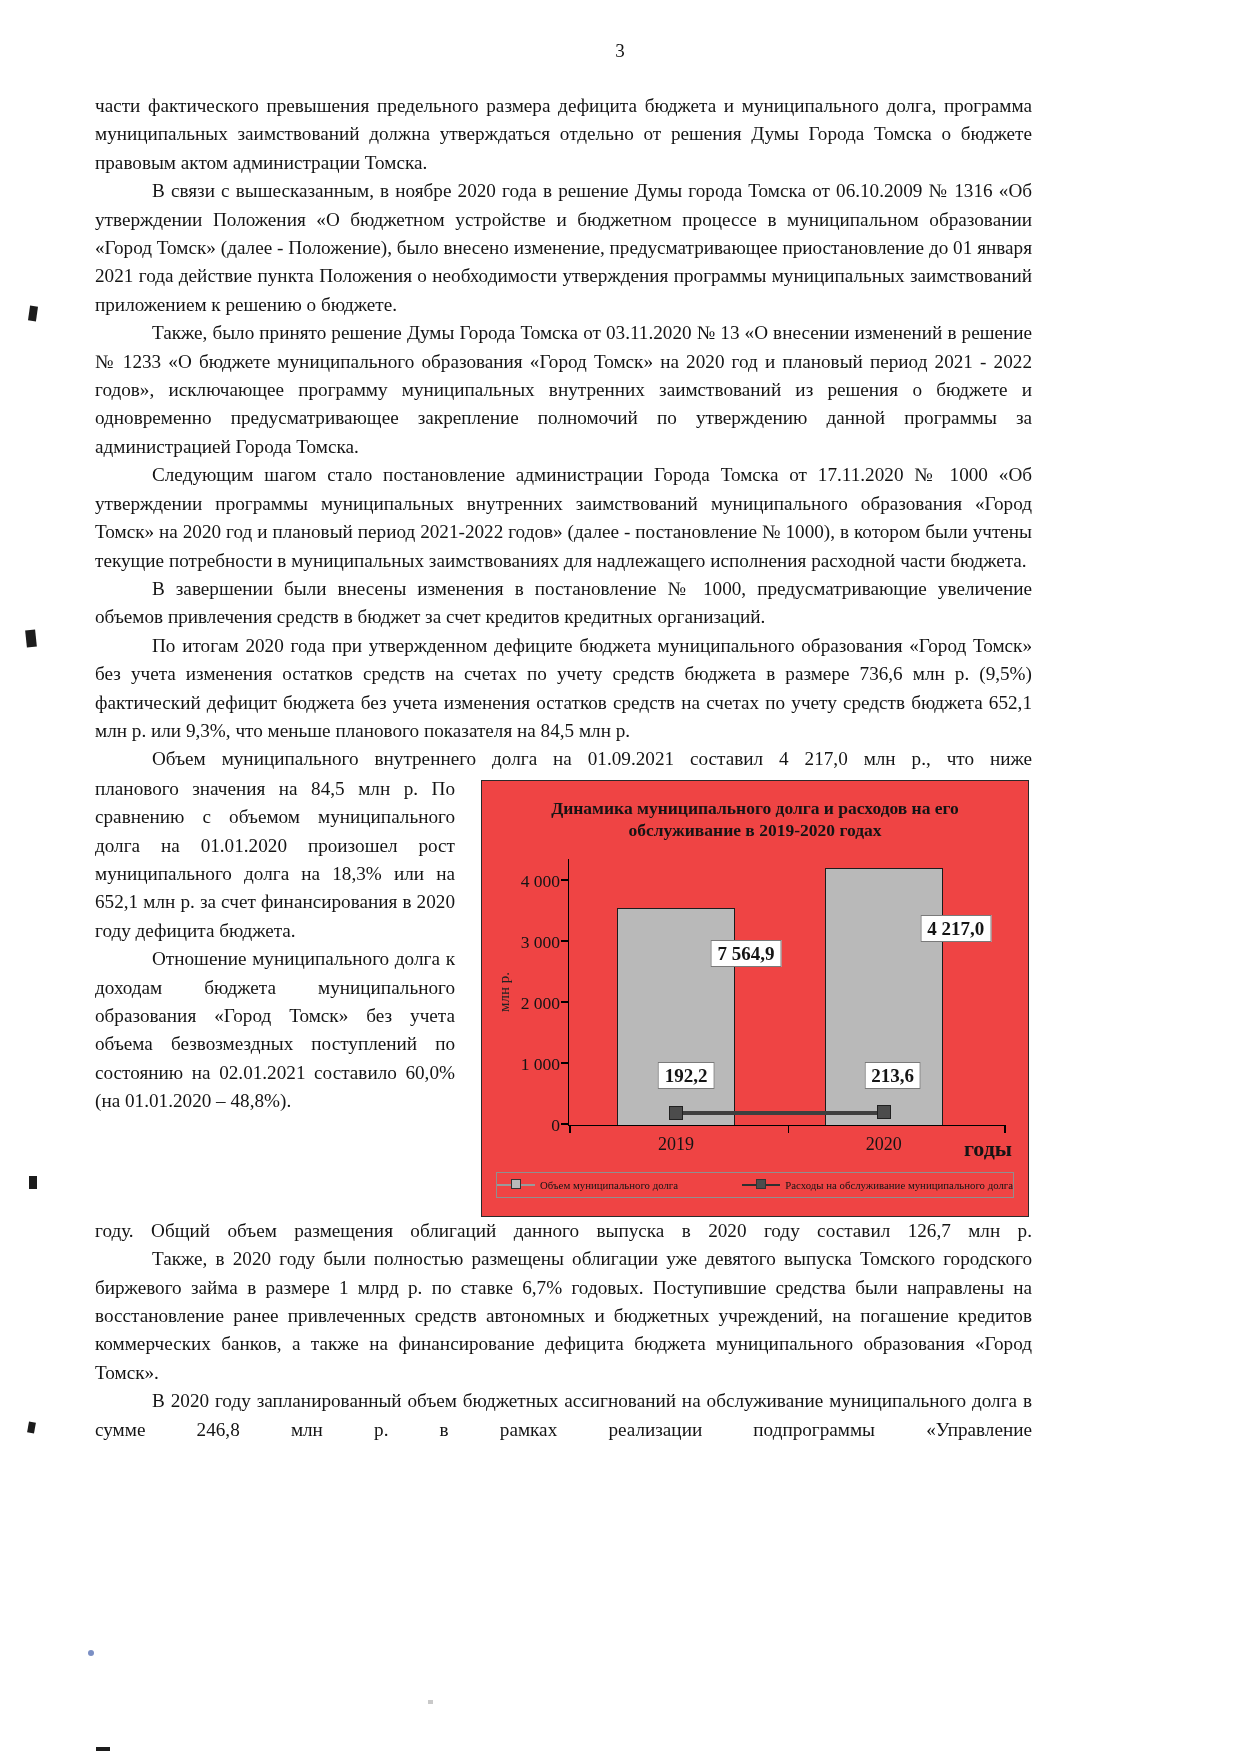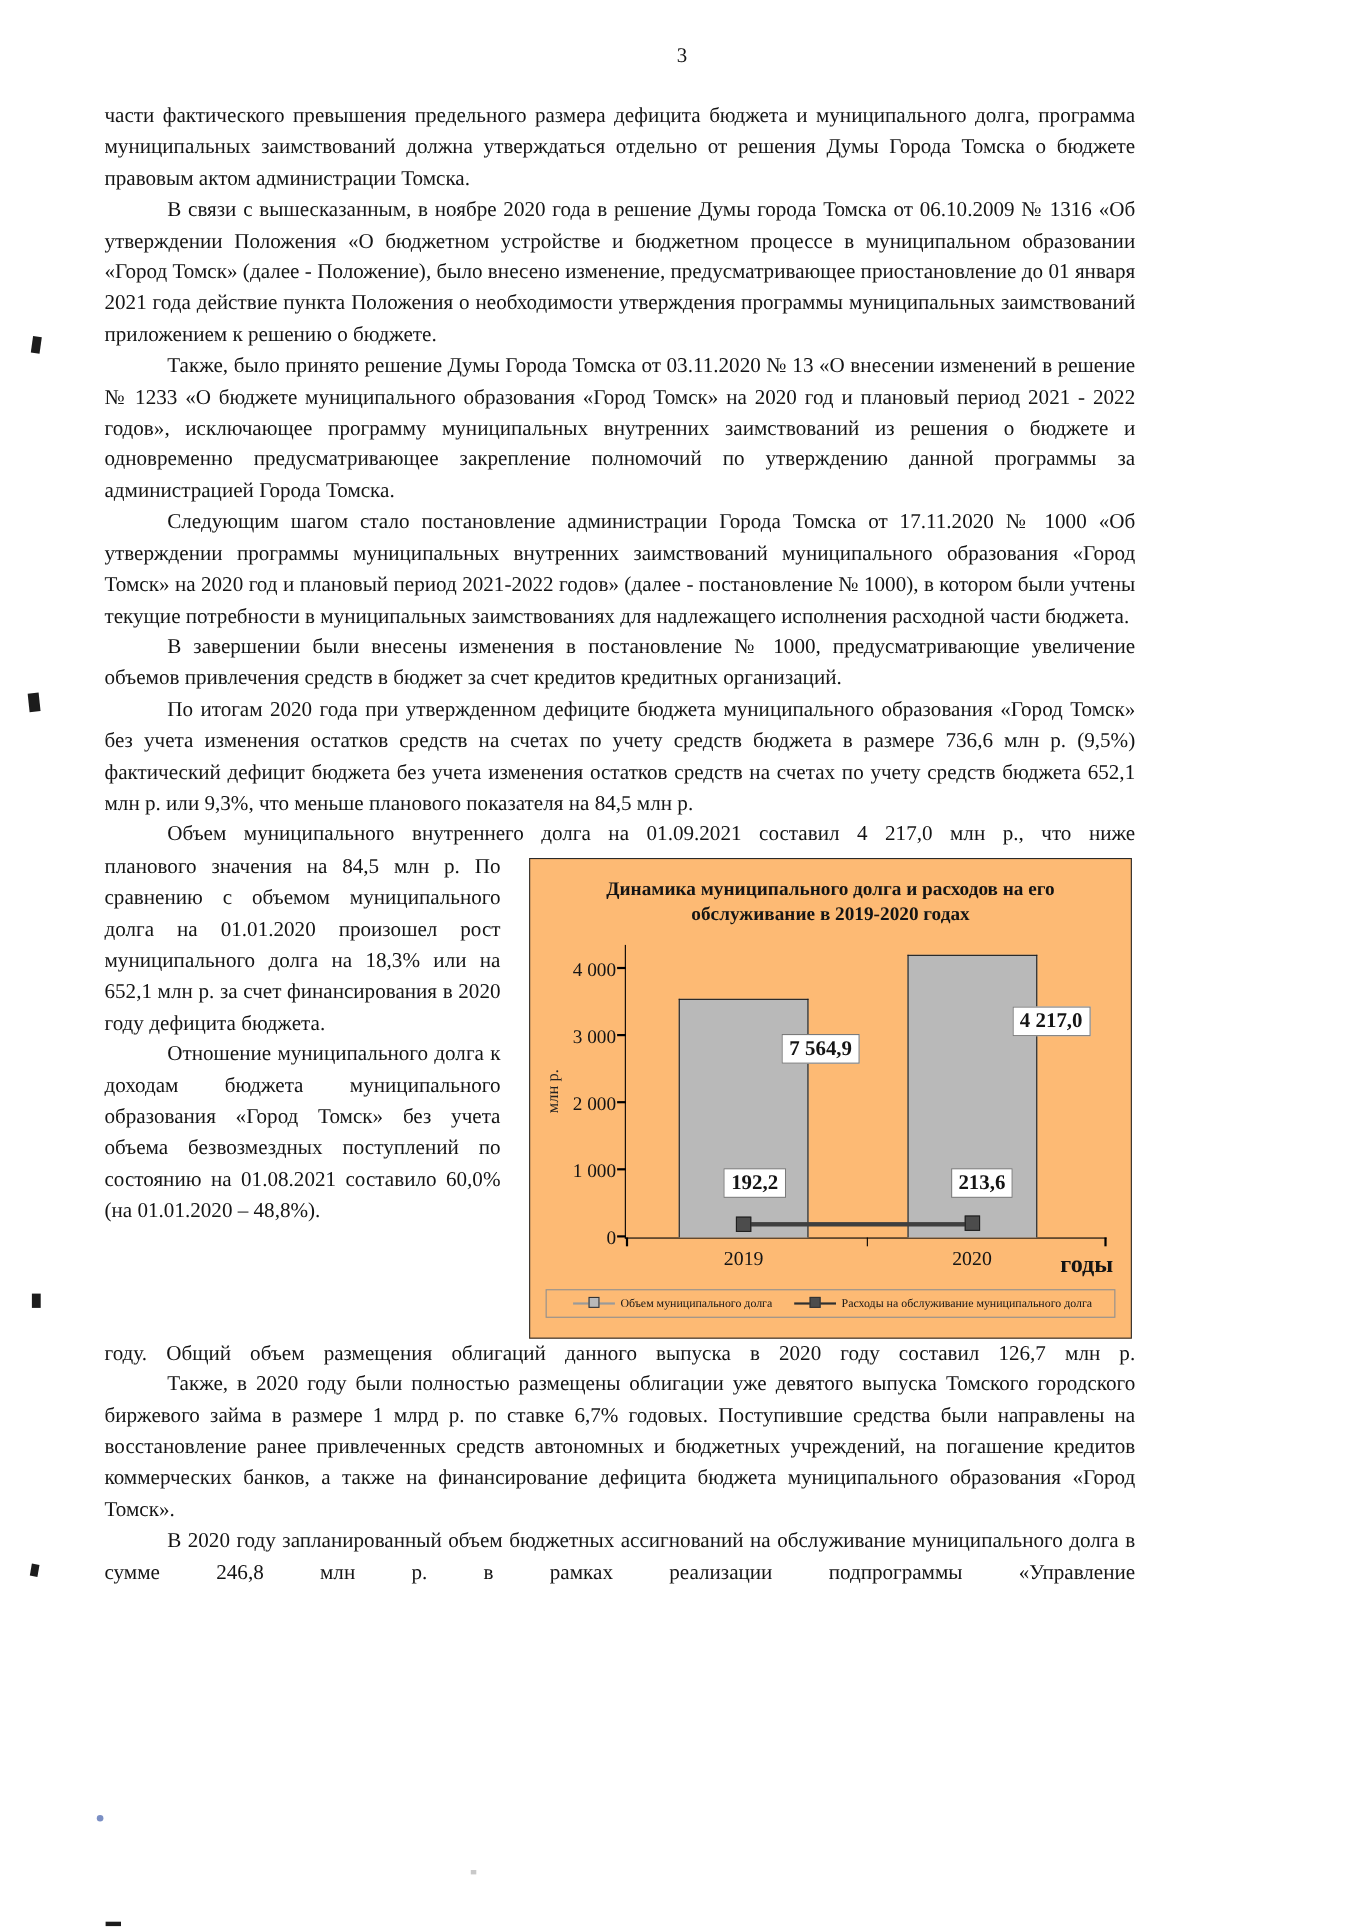--- a/index.html
+++ b/index.html
@@ -29,21 +29,21 @@
   .content p.noindent { text-indent: 0; }
   .content p.force-justify { text-align-last: justify; }
 
   .wrap-row { display: flex; gap: 26px; margin-top: 1px; justify-content: flex-end; }
   .left-col { width: 360px; flex: none; }
   .chart-col { flex: 1; }
 
   .chart-box {
     width: 548px;
     border: 1.6px solid #2a2a2a;
-    background: #fdba74;
+    background: #ef4444;
     padding: 14px 12px 18px 12px;
     margin-top: 5px;
   }
   .chart-title {
     font-weight: bold; font-size: 17.5px; line-height: 22px;
     text-align: center; max-width: 470px; margin: 2px auto 0 auto;
   }
   .plot-row { display: flex; margin-top: 18px; }
   .y-axis-label { width: 20px; height: 267px; position: relative; font-size: 15px; color: #222; }
   .y-axis-label span {
@@ -73,21 +73,21 @@
     background: #fff; border: 1px solid #7a7a7a;
     font-weight: bold; font-size: 19px; line-height: 25px;
     padding: 0 6px; white-space: nowrap;
   }
   .xcat { position: absolute; top: calc(100% + 9px); transform: translateX(-50%); font-size: 18px; }
   .x-axis-label { position: absolute; right: -6px; top: calc(100% + 11px); font-weight: bold; font-size: 22px; }
   .legend {
     margin: 46px 2px 0 2px;
     border: 1px solid #8f8f8f;
     display: flex; justify-content: space-between; align-items: center;
-    padding: 6px 24px;
+    padding: 6px 0;
     gap: 20px;
   }
   .legend-item { display: flex; align-items: center; gap: 5px; }
   .legend-sym { position: relative; width: 38px; height: 11px; flex: none; }
   .legend-sym::before { content: ""; position: absolute; left: 0; right: 0; top: 5px; height: 2px; background: #9a9a9a; }
   .legend-sym.s1::before { background: #2f2f2f; }
   .legend-sq { position: absolute; left: 14px; top: 0; width: 10px; height: 10px; background: #b9b9b9; border: 1px solid #333; }
   .legend-sym.s1 .legend-sq { background: #4c4c4c; }
   .legend-label { font-size: 10.8px; white-space: nowrap; }
 
@@ -108,21 +108,21 @@
     <p>В связи с вышесказанным, в ноябре 2020 года в решение Думы города Томска от 06.10.2009 № 1316 «Об утверждении Положения «О бюджетном устройстве и бюджетном процессе в муниципальном образовании «Город Томск» (далее - Положение), было внесено изменение, предусматривающее приостановление до 01 января 2021 года действие пункта Положения о необходимости утверждения программы муниципальных заимствований приложением к решению о бюджете.</p>
     <p>Также, было принято решение Думы Города Томска от 03.11.2020 № 13 «О внесении изменений в решение № 1233 «О бюджете муниципального образования «Город Томск» на 2020 год и плановый период 2021 - 2022 годов», исключающее программу муниципальных внутренних заимствований из решения о бюджете и одновременно предусматривающее закрепление полномочий по утверждению данной программы за администрацией Города Томска.</p>
     <p>Следующим шагом стало постановление администрации Города Томска от 17.11.2020 № 1000 «Об утверждении программы муниципальных внутренних заимствований муниципального образования «Город Томск» на 2020 год и плановый период 2021-2022 годов» (далее - постановление № 1000), в котором были учтены текущие потребности в муниципальных заимствованиях для надлежащего исполнения расходной части бюджета.</p>
     <p>В завершении были внесены изменения в постановление № 1000, предусматривающие увеличение объемов привлечения средств в бюджет за счет кредитов кредитных организаций.</p>
     <p>По итогам 2020 года при утвержденном дефиците бюджета муниципального образования «Город Томск» без учета изменения остатков средств на счетах по учету средств бюджета в размере 736,6 млн р. (9,5%) фактический дефицит бюджета без учета изменения остатков средств на счетах по учету средств бюджета 652,1 млн р. или 9,3%, что меньше планового показателя на 84,5 млн р.</p>
     <p class="force-justify">Объем муниципального внутреннего долга на 01.09.2021 составил 4 217,0 млн р., что ниже</p>
 
     <div class="wrap-row">
       <div class="left-col">
         <p class="noindent">планового значения на 84,5 млн р. По сравнению с объемом муниципального долга на 01.01.2020 произошел рост муниципального долга на 18,3% или на 652,1 млн р. за счет финансирования в 2020 году дефицита бюджета.</p>
-        <p>Отношение муниципального долга к доходам бюджета муниципального образования «Город Томск» без учета объема безвозмездных поступлений по состоянию на 01.08.2021 составило 60,0% (на 01.01.2020 – 48,8%).</p>
+        <p>Отношение муниципального долга к доходам бюджета муниципального образования «Город Томск» без учета объема безвозмездных поступлений по состоянию на 02.01.2021 составило 60,0% (на 01.01.2020 – 48,8%).</p>
       </div>
 
       <div class="chart-col">
         <div class="chart-box">
           <div class="chart-title">Динамика муниципального долга и расходов на его обслуживание в 2019-2020 годах</div>
           <div class="plot-row">
             <div class="y-axis-label">
               <span>млн р.</span>
             </div>
             <div class="y-ticks" id="y-ticks">

